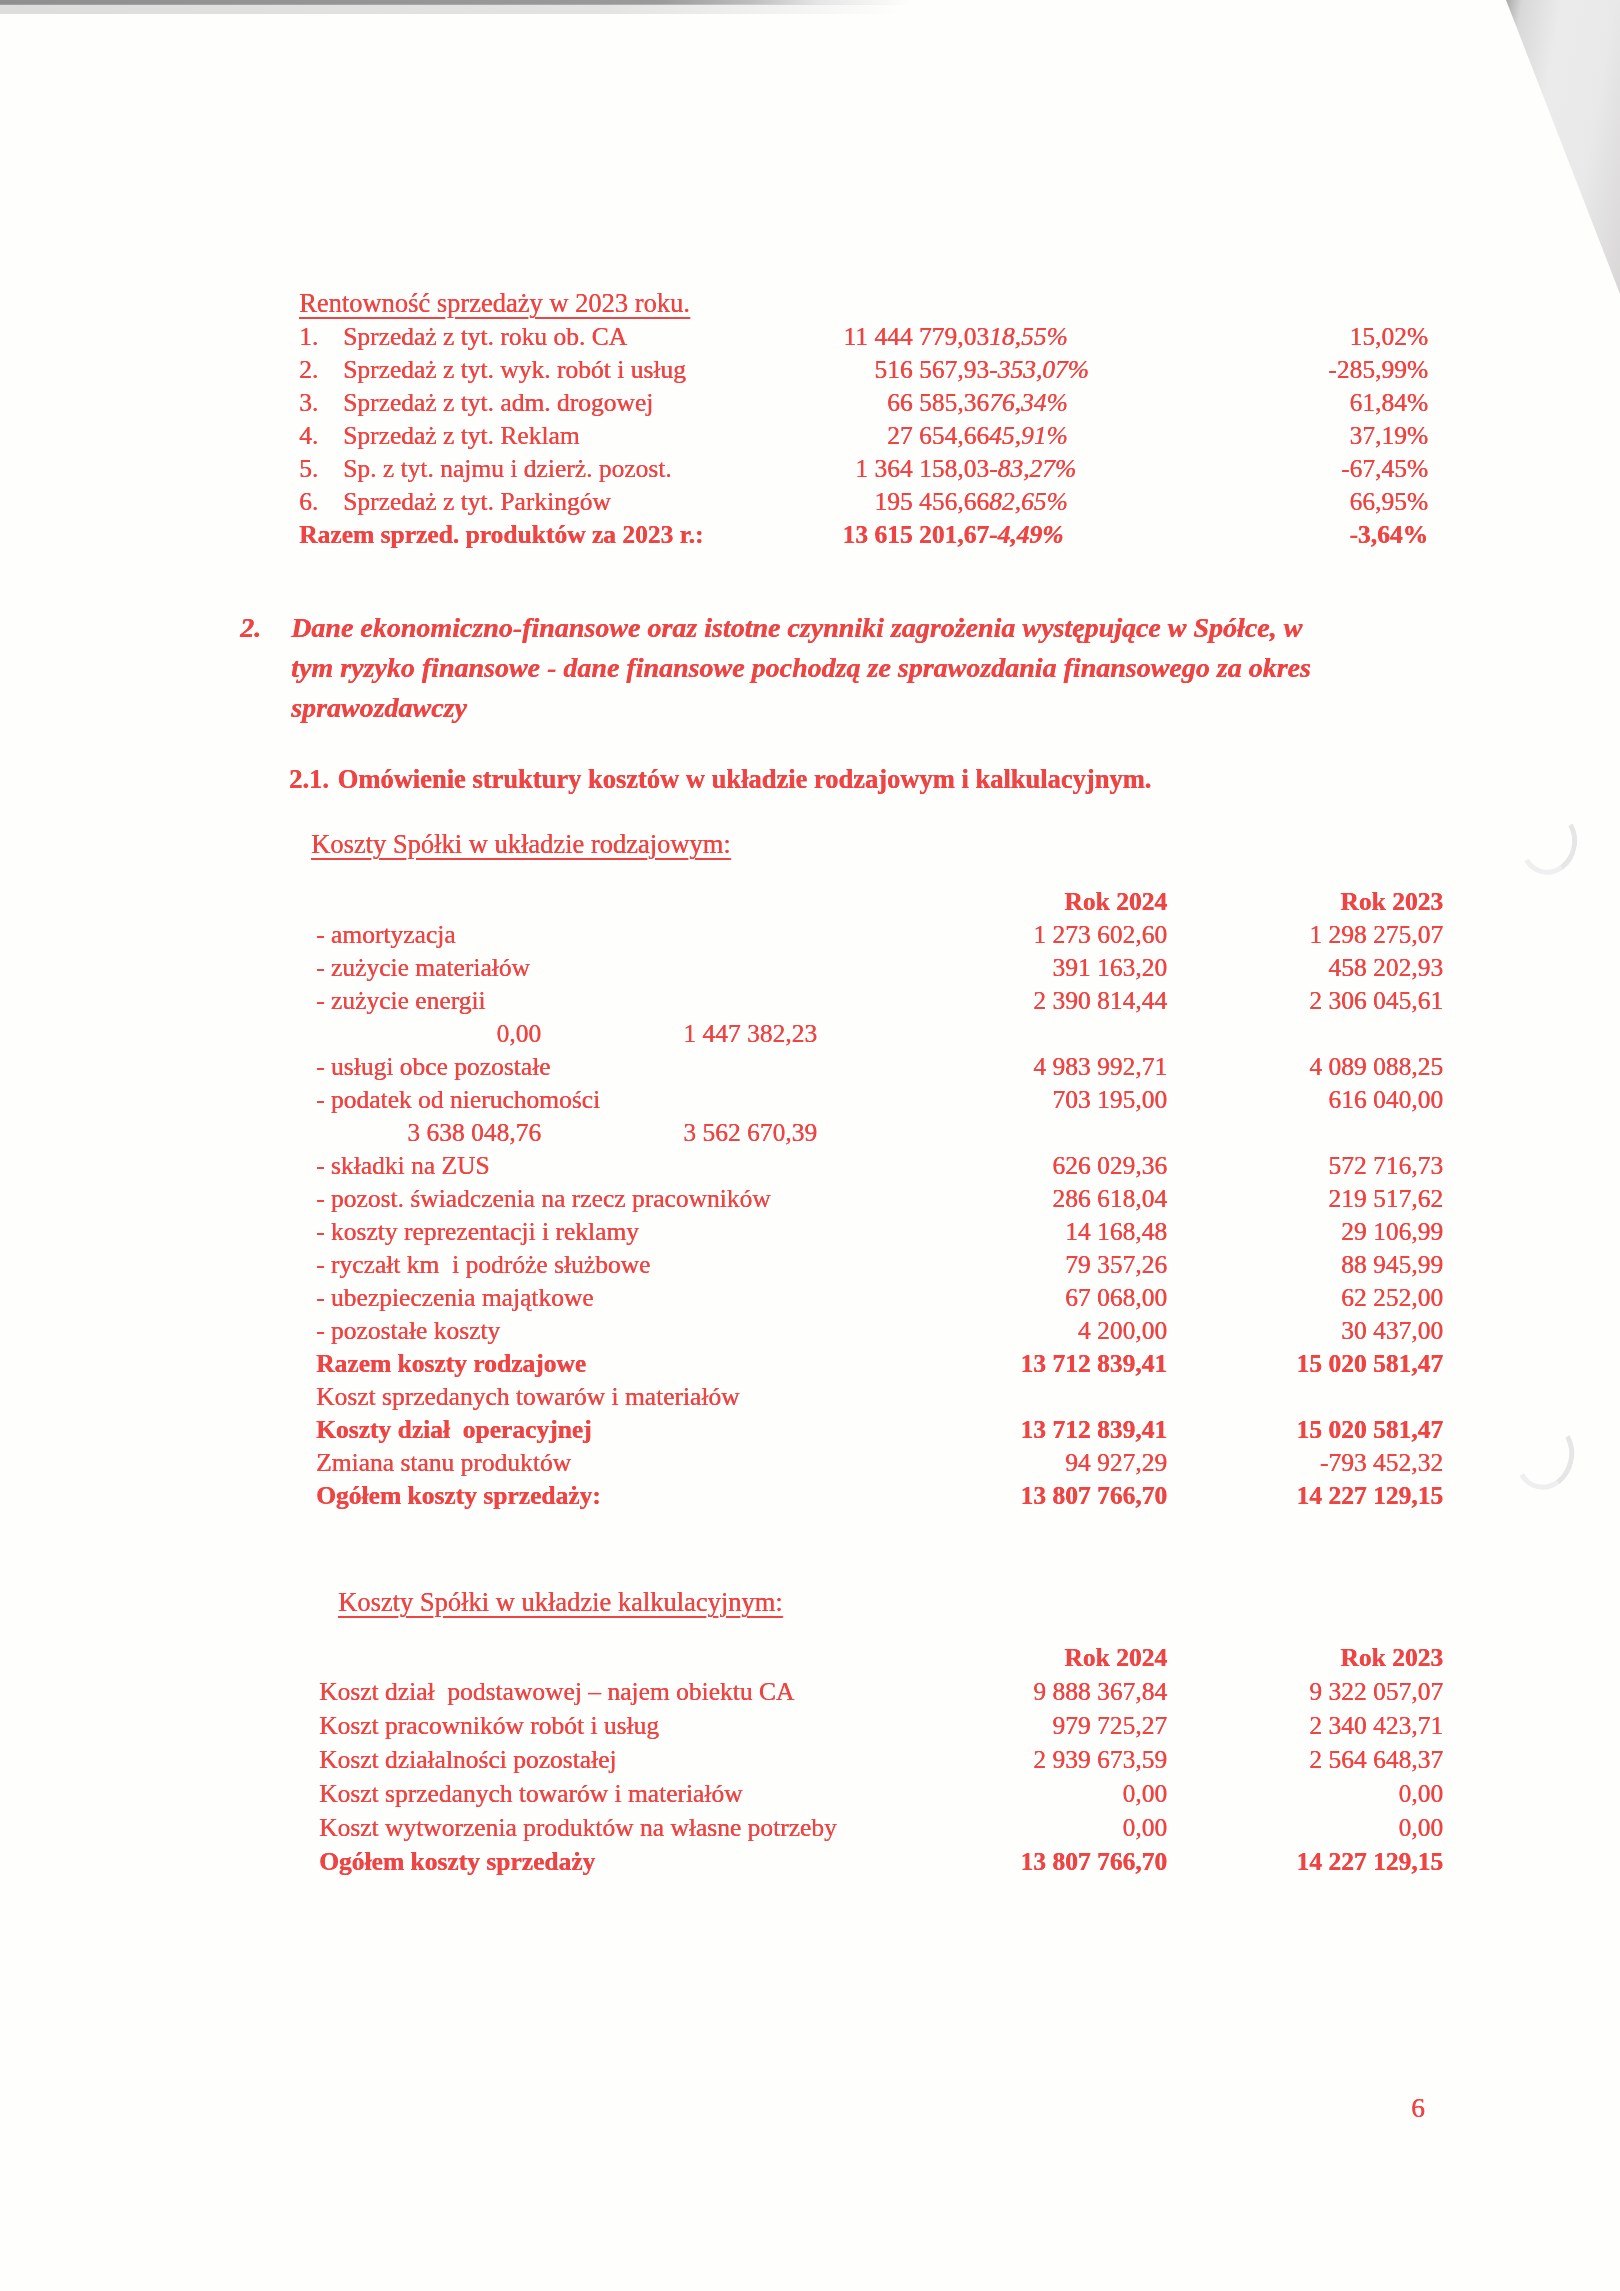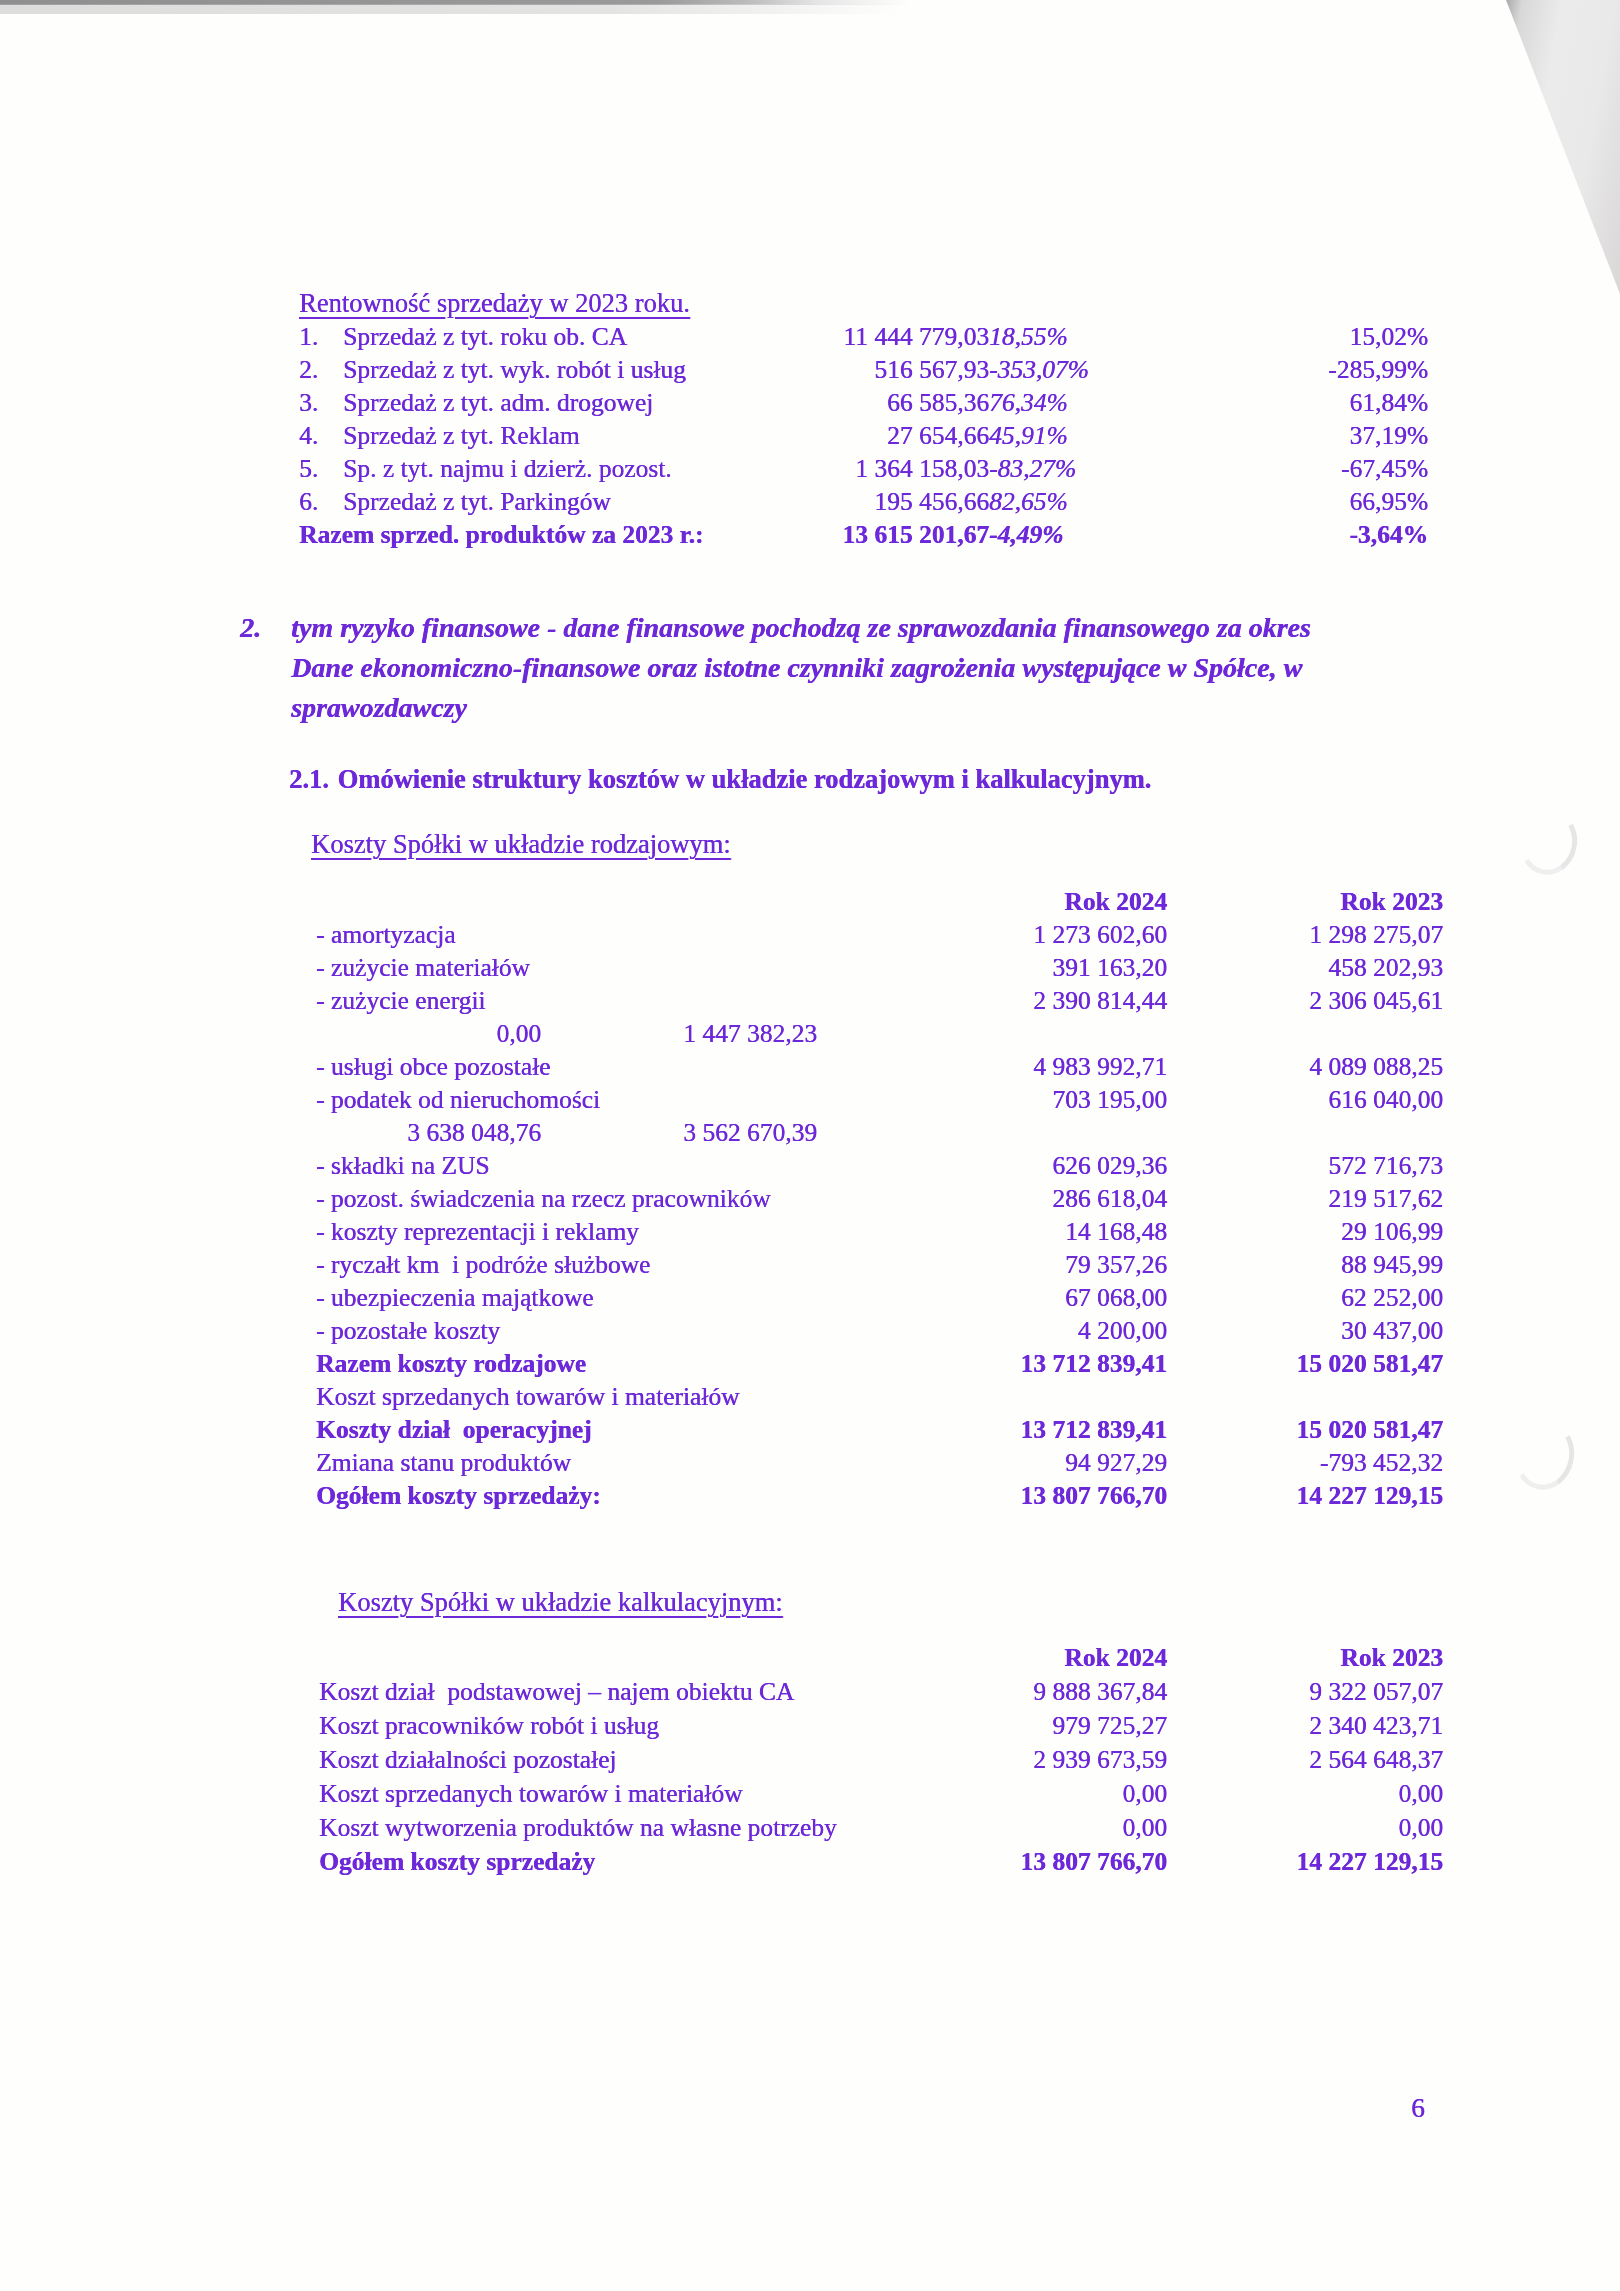--- a/index.html
+++ b/index.html
@@ -1,20 +1,20 @@
 <!DOCTYPE html>
 <html><head>
 <meta charset="utf-8">
 <style>
   * { margin:0; padding:0; box-sizing:border-box; }
   html,body { background:#ffffff; }
   .page {
     position:relative; width:1620px; height:2292px;
     background:#fefefdff; overflow:hidden;
-    font-family:"Liberation Serif", serif; color:#6d28d9;
+    font-family:"Liberation Serif", serif; color:#ef4444;
   }
   .abs { position:absolute; }
   .ink { text-shadow:0.4px 0 0 currentColor; }
 
   
   .scan-topline {
     left:0; top:0; width:1137px; height:4.9px;
     background:linear-gradient(to right,#8f8f8f 0,#9a9a9a 58%,#bdbdbd 66%,#e6e6e6 72%,rgba(255,255,255,0) 80%);
   }
   .scan-topsmudge {
@@ -135,22 +135,22 @@
           <span class="c-val">13 615 201,67</span>
           <span class="c-pct1">-4,49%</span>
           <span class="c-pct2">-3,64%</span>
         </div>
       </div>
   </div>
 
   <div class="abs sec2">
     <span class="num">2.</span>
     <span>
+      <span style="display:block">Dane ekonomiczno-finansowe oraz istotne czynniki zagrożenia występujące w Spółce, w</span>
       <span style="display:block">tym ryzyko finansowe - dane finansowe pochodzą ze sprawozdania finansowego za okres</span>
-      <span style="display:block">Dane ekonomiczno-finansowe oraz istotne czynniki zagrożenia występujące w Spółce, w</span>
       <span style="display:block">sprawozdawczy</span>
     </span>
   </div>
 
   <div class="abs sub21">
     <span class="num">2.1.</span>
     <span>Omówienie struktury kosztów w układzie rodzajowym i kalkulacyjnym.</span>
   </div>
 
   <div class="abs h-rodz"><span class="u">Koszty Spółki w układzie rodzajowym:</span></div>

